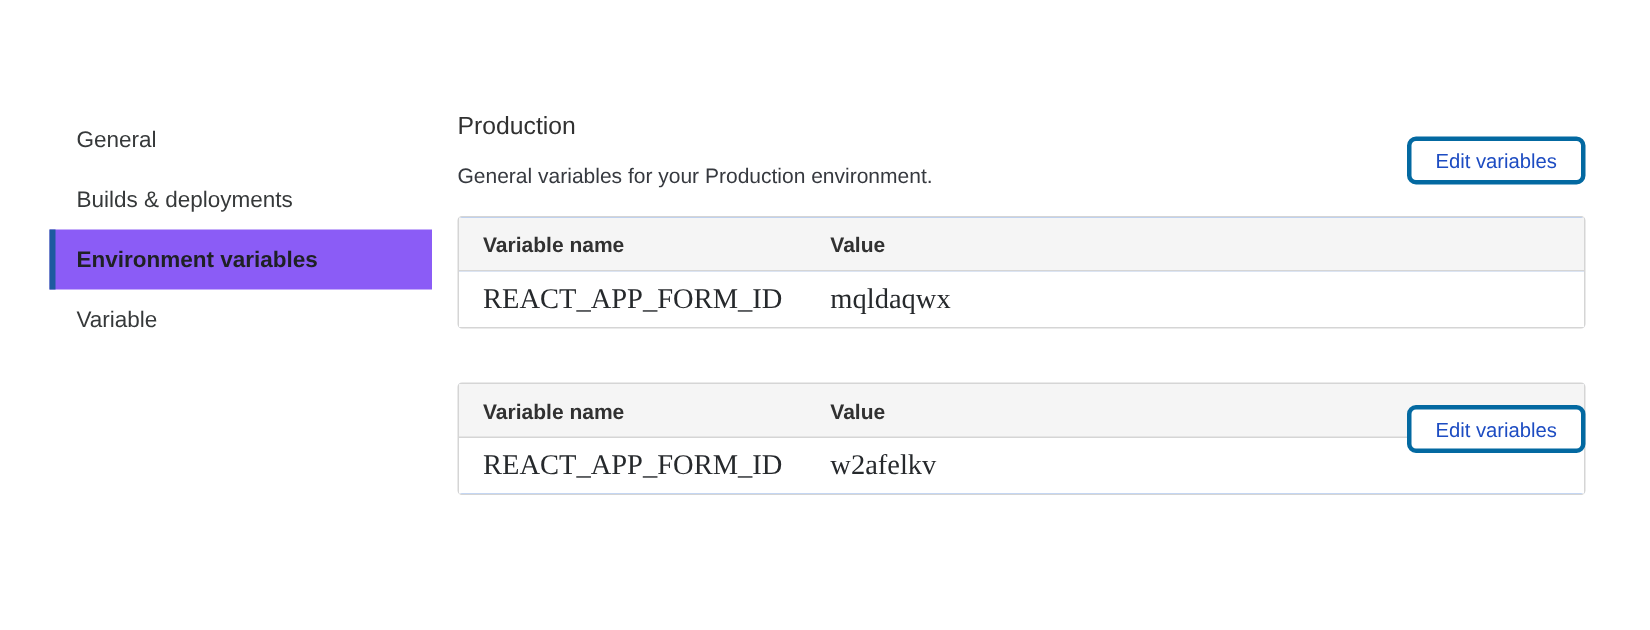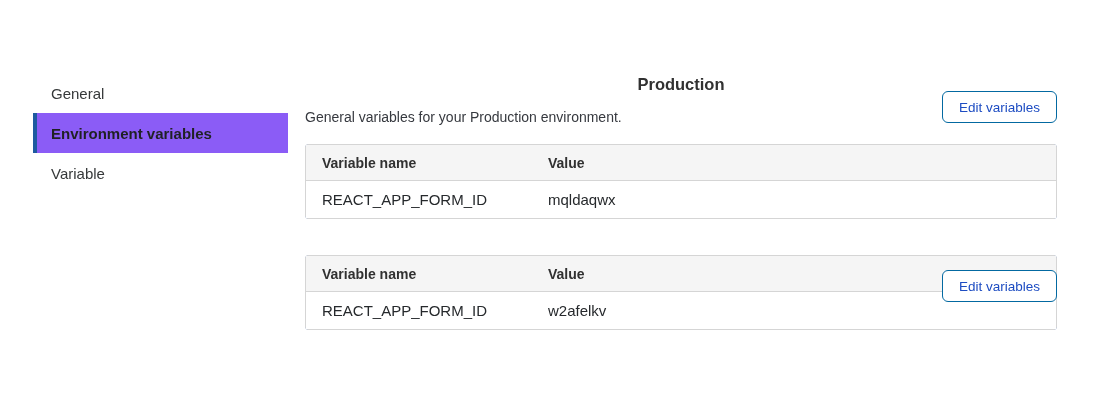--- a/index.html
+++ b/index.html
@@ -16,54 +16,55 @@
   }
   .nav-item.selected {
     background:#8b5cf6; border-left-color:#1e5aa0;
     font-weight:700; color:#1f2124;
   }
 
   
   .content { position:absolute; left:305px; top:50px; width:752px; }
   .env-section { position:relative; }
   .env-section.preview { margin-top:36px; }
-  .section-title { font-size:16.5px; line-height:17px; font-weight:700;
-                   color:#313131; margin-bottom:17px;text-align:center; }
+  .section-title { font-size:16.5px; line-height:17px; font-weight:400;
+                   color:#313131; margin-bottom:17px; }
   .section-desc { font-size:14px; line-height:15px; color:#36393f; margin-bottom:19px; }
 
   .edit-btn {
     position:absolute; top:15px; right:0; height:32px; padding:0 16px;
-    background:#ffffff; border:1px solid #0369a1; border-radius:6px;
+    background:#ffffff; border:3px solid #0369a1; border-radius:6px;
     color:#1d4cc2; font-size:13.5px; font-family:"Liberation Sans", sans-serif;
     cursor:pointer;
   }
 
   table.vars {
     width:100%; border-collapse:separate; border-spacing:0;
     border:1px solid #d5d5d5; border-radius:3px; background:#3b82f6;
   }
   table.vars th {
     height:36px; background:#f5f5f5; text-align:left; vertical-align:middle;
     padding:0 16px; font-size:14px; font-weight:700; color:#313131;
     border-bottom:1px solid #d5d5d5;
   }
   table.vars td {
     height:37px; padding:0 16px; vertical-align:middle;
-    font-family:Liberation Sans, sans-serif; font-size:15px; color:#26292c;
+    font-family:Liberation Serif, serif; font-size:19px; color:#26292c;
     background:#ffffff;
   }
   table.vars th:first-child, table.vars td:first-child { width:226px; }
 </style>
 </head>
 <body>
 
 <div class="page">
 
   <nav class="sidebar">
     <div class="nav-item">General</div>
+    <div class="nav-item">Builds &amp; deployments</div>
     <div class="nav-item selected">Environment variables</div>
     <div class="nav-item">Variable</div>
   </nav>
 
   <main class="content">
 
     <section class="env-section production">
       <h2 class="section-title">Production</h2>
       <p class="section-desc">General variables for your Production environment.</p>
       <button class="edit-btn">Edit variables</button>

